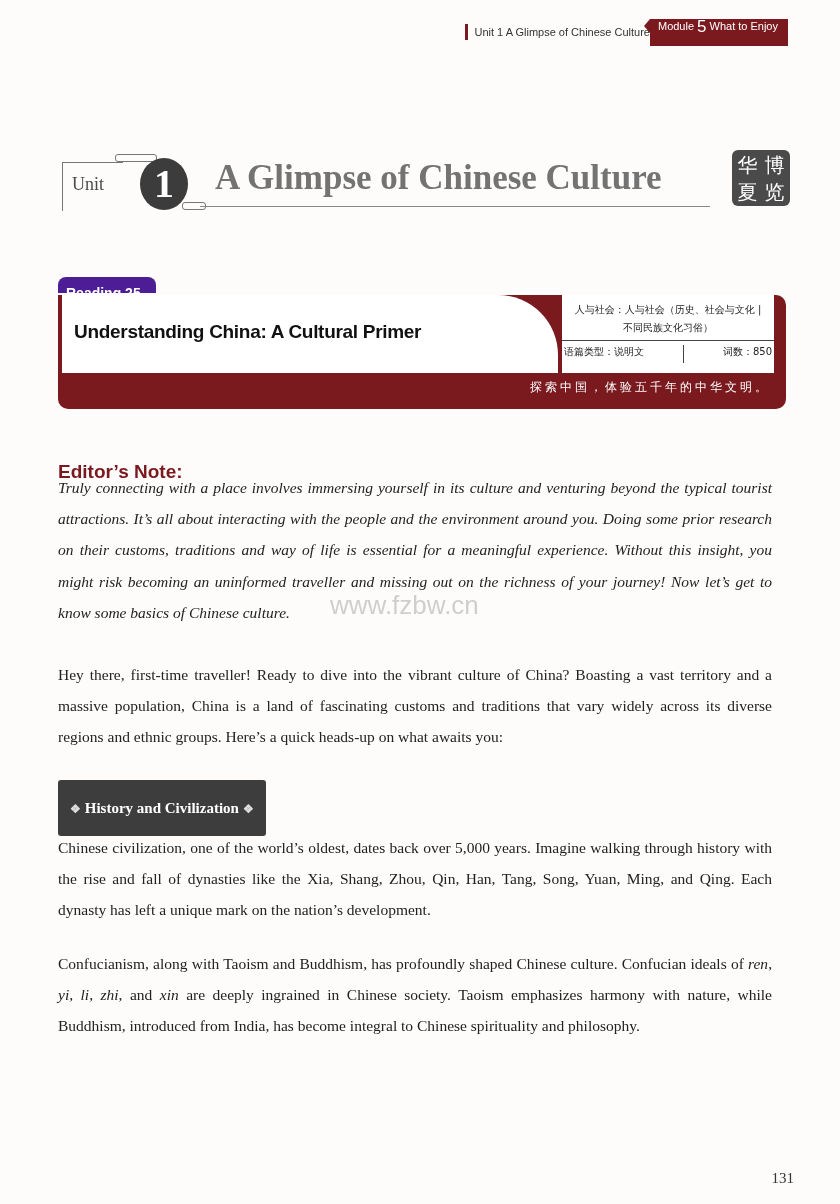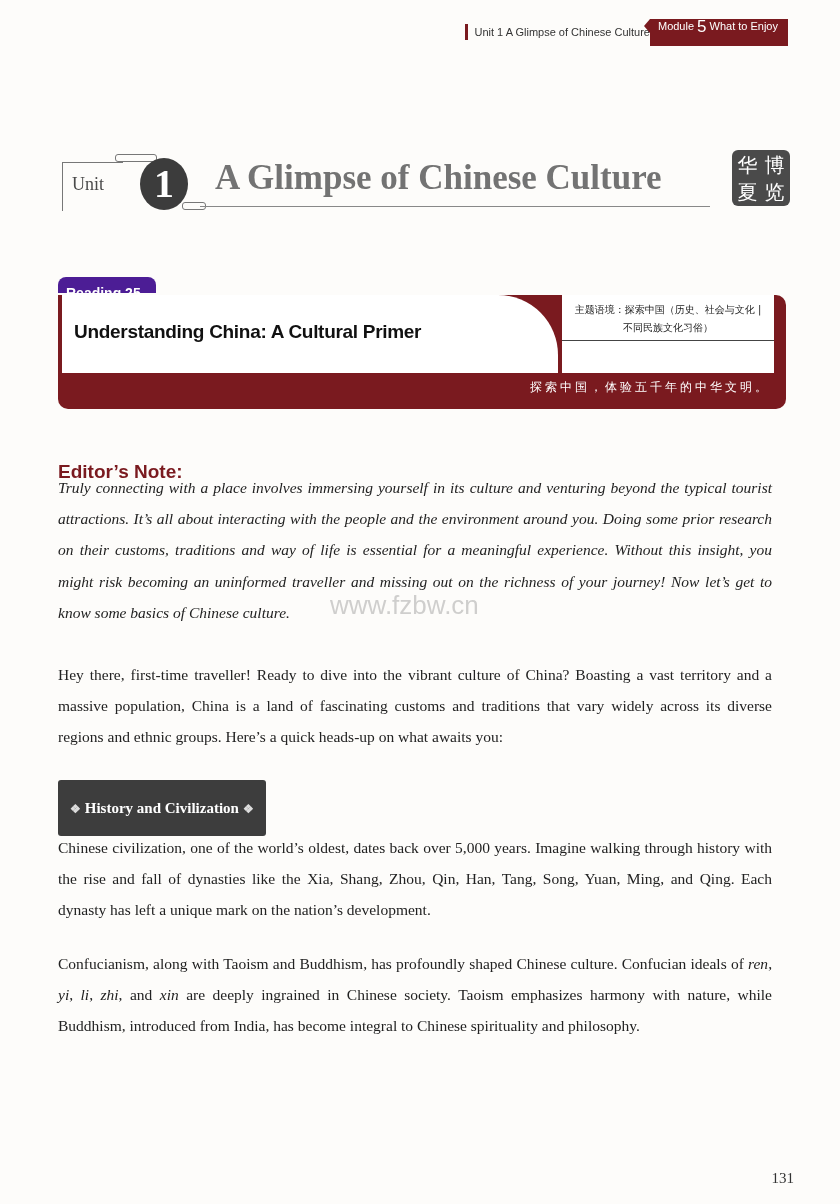--- a/index.html
+++ b/index.html
@@ -120,24 +120,29 @@
 </div>
 
 <div class="reading">
   <div class="reading-tab">Reading 25</div>
   <div class="reading-frame">
     <div class="reading-inner">
       <span class="reading-title">Understanding China: A Cultural Primer</span>
     </div>
     <div class="reading-meta">
       <div class="meta-theme">
-        <div>主题语境：探索中国（历史、社会与文化 |</div>
+        <div>人与社会：人与社会（历史、社会与文化 |</div>
         <div>不同民族文化习俗）</div>
       </div>
       <div class="meta-rule"></div>
+      <div class="meta-row">
+        <span>语篇类型：说明文</span>
+        <span class="meta-divider"></span>
+        <span>词数：850</span>
+      </div>
     </div>
     <div class="reading-slogan">探索中国，体验五千年的中华文明。</div>
   </div>
 </div>
 
 <div class="editor-h">Editor’s Note:</div>
 <p class="para italic p-editor" style="margin:0">Truly connecting with a place involves immersing yourself in its culture and venturing beyond the typical tourist attractions. It’s all about interacting with the people and the environment around you. Doing some prior research on their customs, traditions and way of life is essential for a meaningful experience. Without this insight, you might risk becoming an uninformed traveller and missing out on the richness of your journey! Now let’s get to know some basics of Chinese culture.</p>
 
 <div class="watermark">www.fzbw.cn</div>
 

